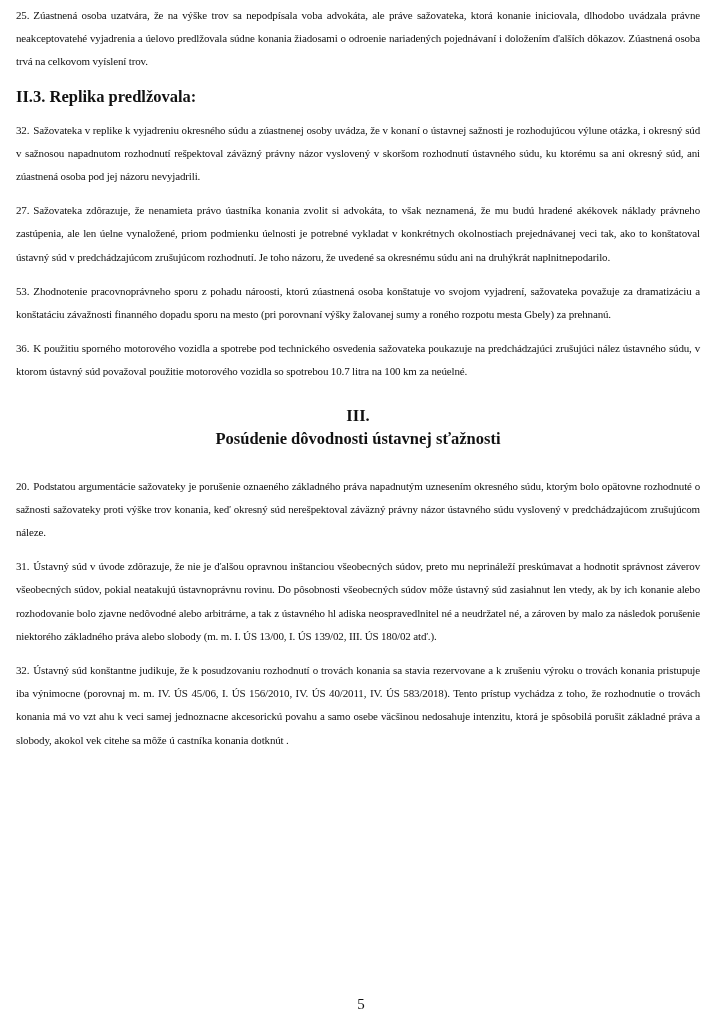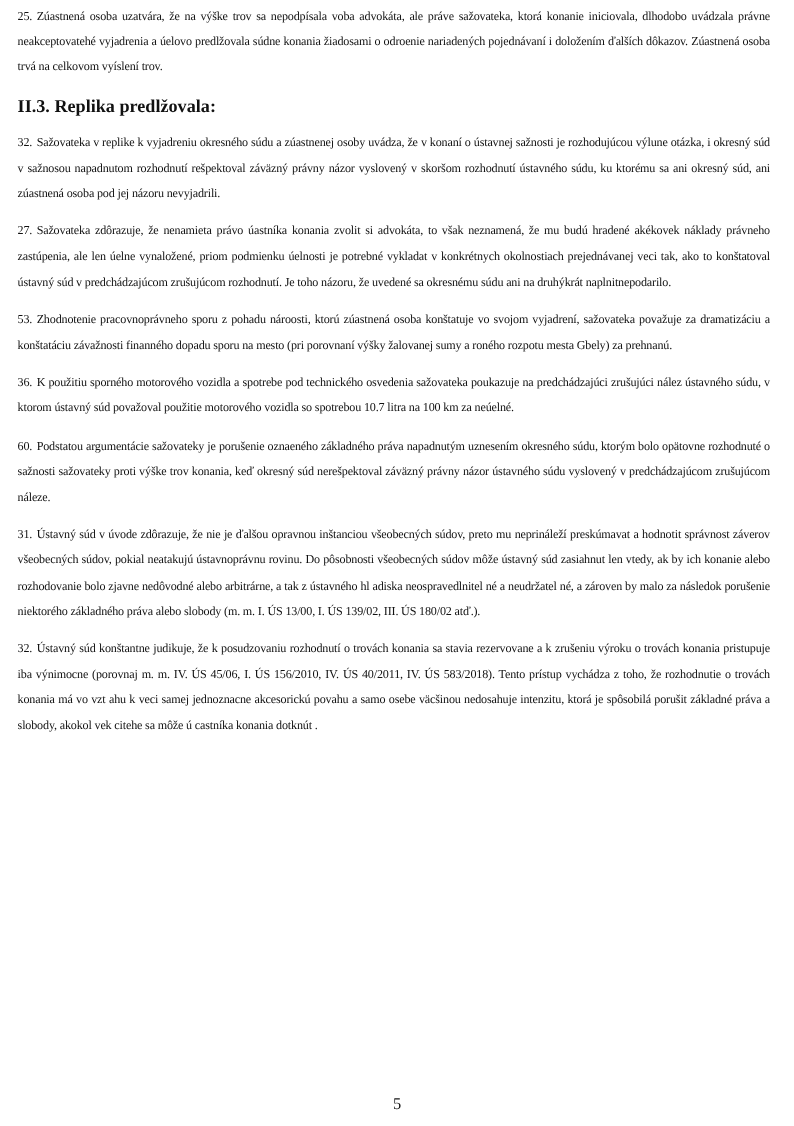--- a/index.html
+++ b/index.html
@@ -45,23 +45,27 @@
   </p>
 
   <p class="para">
     <span class="num">53.</span><span>Zhodnotenie pracovnoprávneho sporu z pohadu nároosti, ktorú zúastnená osoba konštatuje vo svojom vyjadrení, sažovateka považuje za dramatizáciu a konštatáciu závažnosti finanného dopadu sporu na mesto (pri porovnaní výšky žalovanej sumy a roného rozpotu mesta Gbely) za prehnanú.</span>
   </p>
 
   <p class="para">
     <span class="num">36.</span><span>K použitiu sporného motorového vozidla a spotrebe pod technického osvedenia sažovateka poukazuje na predchádzajúci zrušujúci nález ústavného súdu, v ktorom ústavný súd považoval použitie motorového vozidla so spotrebou 10.7 litra na 100 km za neúelné.</span>
   </p>
 
+  <div class="section-head">
+    <div>III.</div>
+    <div>Posúdenie dôvodnosti ústavnej sťažnosti</div>
+  </div>
 
   <p class="para">
-    <span class="num">60.</span><span>Podstatou argumentácie sažovateky je porušenie oznaeného základného práva napadnutým uznesením okresného súdu, ktorým bolo opätovne rozhodnuté o sažnosti sažovateky proti výške trov konania, keď okresný súd nerešpektoval záväzný právny názor ústavného súdu vyslovený v predchádzajúcom zrušujúcom náleze.</span>
+    <span class="num">20.</span><span>Podstatou argumentácie sažovateky je porušenie oznaeného základného práva napadnutým uznesením okresného súdu, ktorým bolo opätovne rozhodnuté o sažnosti sažovateky proti výške trov konania, keď okresný súd nerešpektoval záväzný právny názor ústavného súdu vyslovený v predchádzajúcom zrušujúcom náleze.</span>
   </p>
 
   <p class="para">
     <span class="num">31.</span><span>Ústavný súd v úvode zdôrazuje, že nie je ďalšou opravnou inštanciou všeobecných súdov, preto mu neprináleží preskúmavat a hodnotit správnost záverov všeobecných súdov, pokial neatakujú ústavnoprávnu rovinu. Do pôsobnosti všeobecných súdov môže ústavný súd zasiahnut len vtedy, ak by ich konanie alebo rozhodovanie bolo zjavne nedôvodné alebo arbitrárne, a tak z ústavného hl adiska neospravedlnitel né a neudržatel né, a zároven by malo za následok porušenie niektorého základného práva alebo slobody (m. m. I. ÚS 13/00, I. ÚS 139/02, III. ÚS 180/02 atď.).</span>
   </p>
 
   <p class="para">
     <span class="num">32.</span><span>Ústavný súd konštantne judikuje, že k posudzovaniu rozhodnutí o trovách konania sa stavia rezervovane a k zrušeniu výroku o trovách konania pristupuje iba výnimocne (porovnaj m. m. IV. ÚS 45/06, I. ÚS 156/2010, IV. ÚS 40/2011, IV. ÚS 583/2018). Tento prístup vychádza z toho, že rozhodnutie o trovách konania má vo vzt ahu k veci samej jednoznacne akcesorickú povahu a samo osebe väcšinou nedosahuje intenzitu, ktorá je spôsobilá porušit základné práva a slobody, akokol vek citehe sa môže ú castníka konania dotknút .</span>
   </p>
 

